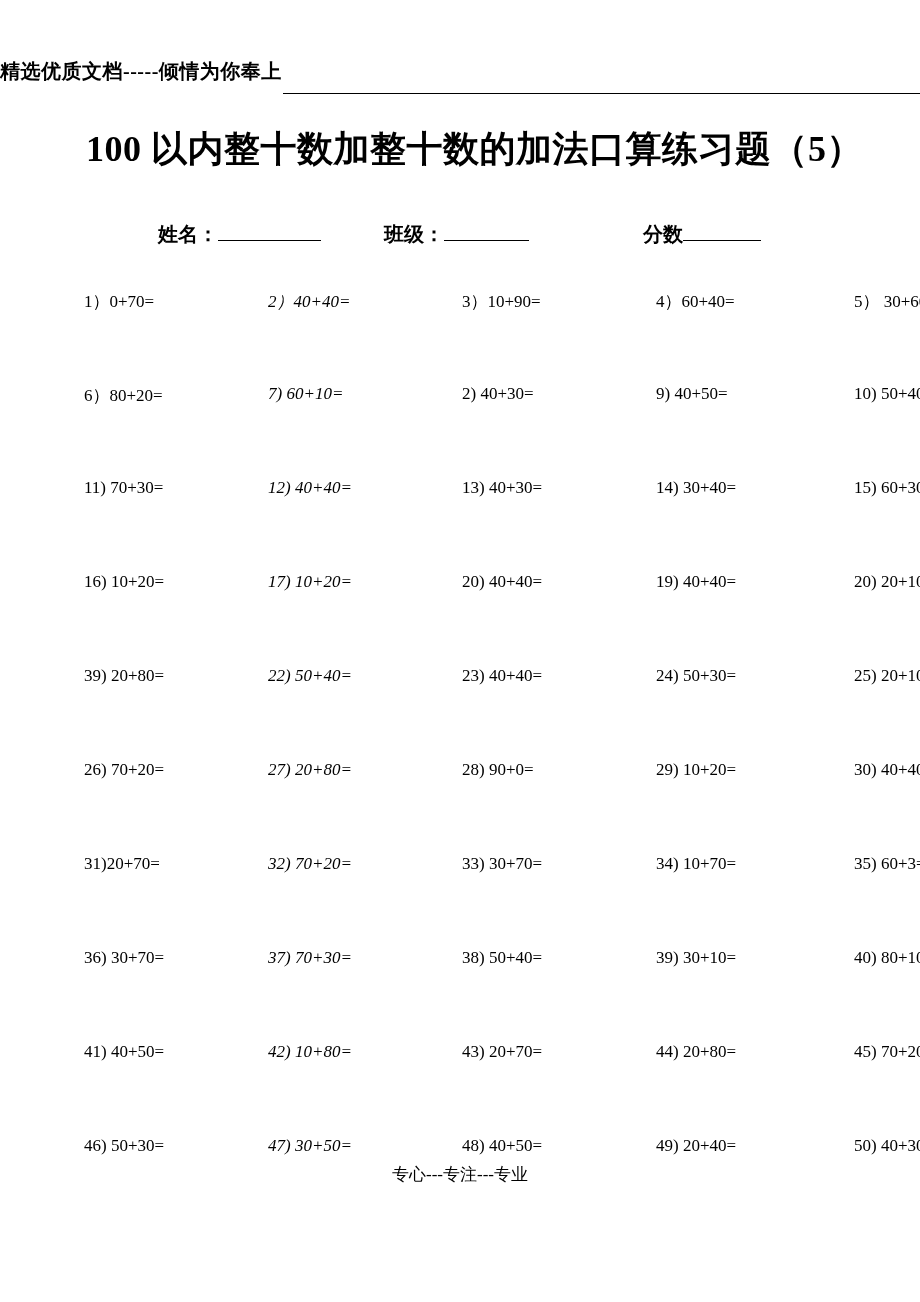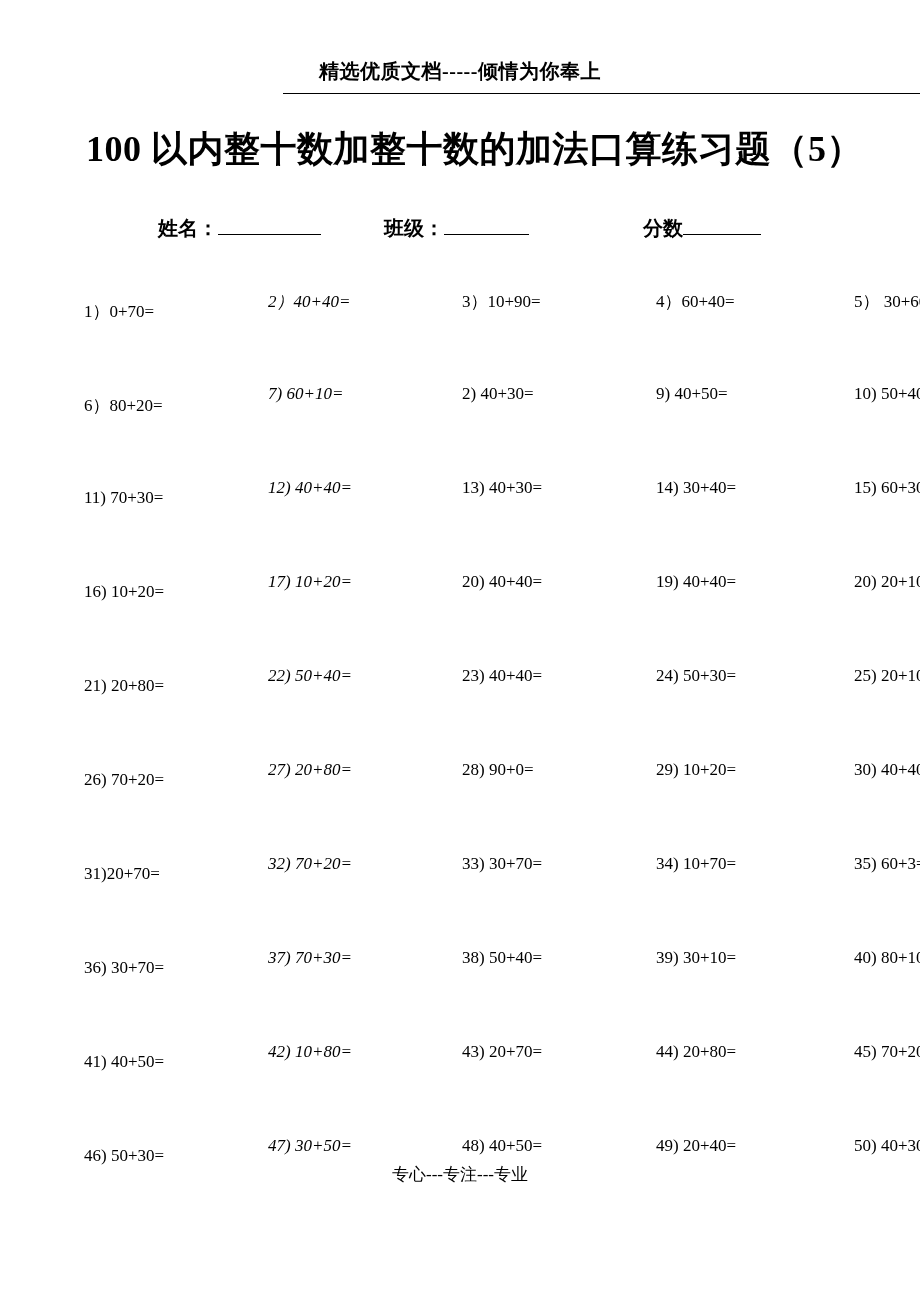--- a/index.html
+++ b/index.html
@@ -19,21 +19,20 @@
     position: relative;
     width: 920px;
     height: 1302px;
     box-sizing: border-box;
   }
   .header-band {
     position: absolute;
     top: 58px;
     left: 0;
     width: 920px;
-    text-align: center;
   }
   .header-text {
     font-family: "Liberation Serif", serif;
     font-size: 20px;
     font-weight: bold;
     letter-spacing: 0.5px;
   }
   .header-rule {
     position: absolute;
     top: 93px;
@@ -46,21 +45,21 @@
     position: absolute;
     top: 125px;
     left: 86px;
     width: 790px;
     font-size: 36px;
     font-weight: bold;
     letter-spacing: 0.5px;
   }
   .info-row {
     position: absolute;
-    top: 215px;
+    top: 221px;
     left: 86px;
     width: 790px;
     height: 34px;
     font-size: 20px;
     font-weight: bold;
   }
   .info-item {
     position: absolute;
     white-space: nowrap;
   }
@@ -87,21 +86,21 @@
     height: 94px;
     align-items: flex-start;
   }
   .cell {
     font-size: 17px;
     font-family: "Liberation Serif", serif;
     white-space: nowrap;
     flex: 0 0 160px;
     text-align: left;
   }
-  .c0 { padding-left: 12px; margin-top: 10px; }
+  .c0 { padding-left: 12px; }
   .c1 { padding-left: 24px; font-style: italic; }
   .c2 { padding-left: 34px; }
   .c3 { padding-left: 34px; }
   .c4 { padding-left: 38px; }
 
   .footer {
     position: absolute;
     top: 1163px;
     left: 0;
     width: 920px;
@@ -156,21 +155,21 @@
       <div class="cell c4">15) 60+30=</div>
     </div>
     <div class="prow">
       <div class="cell c0">16) 10+20=</div>
       <div class="cell c1">17) 10+20=</div>
       <div class="cell c2">20) 40+40=</div>
       <div class="cell c3">19) 40+40=</div>
       <div class="cell c4">20) 20+10=</div>
     </div>
     <div class="prow">
-      <div class="cell c0">21) 20+80=</div>
+      <div class="cell c0">39) 20+80=</div>
       <div class="cell c1">22) 50+40=</div>
       <div class="cell c2">23) 40+40=</div>
       <div class="cell c3">24) 50+30=</div>
       <div class="cell c4">25) 20+10=</div>
     </div>
     <div class="prow">
       <div class="cell c0">26) 70+20=</div>
       <div class="cell c1">27) 20+80=</div>
       <div class="cell c2">28) 90+0=</div>
       <div class="cell c3">29) 10+20=</div>

